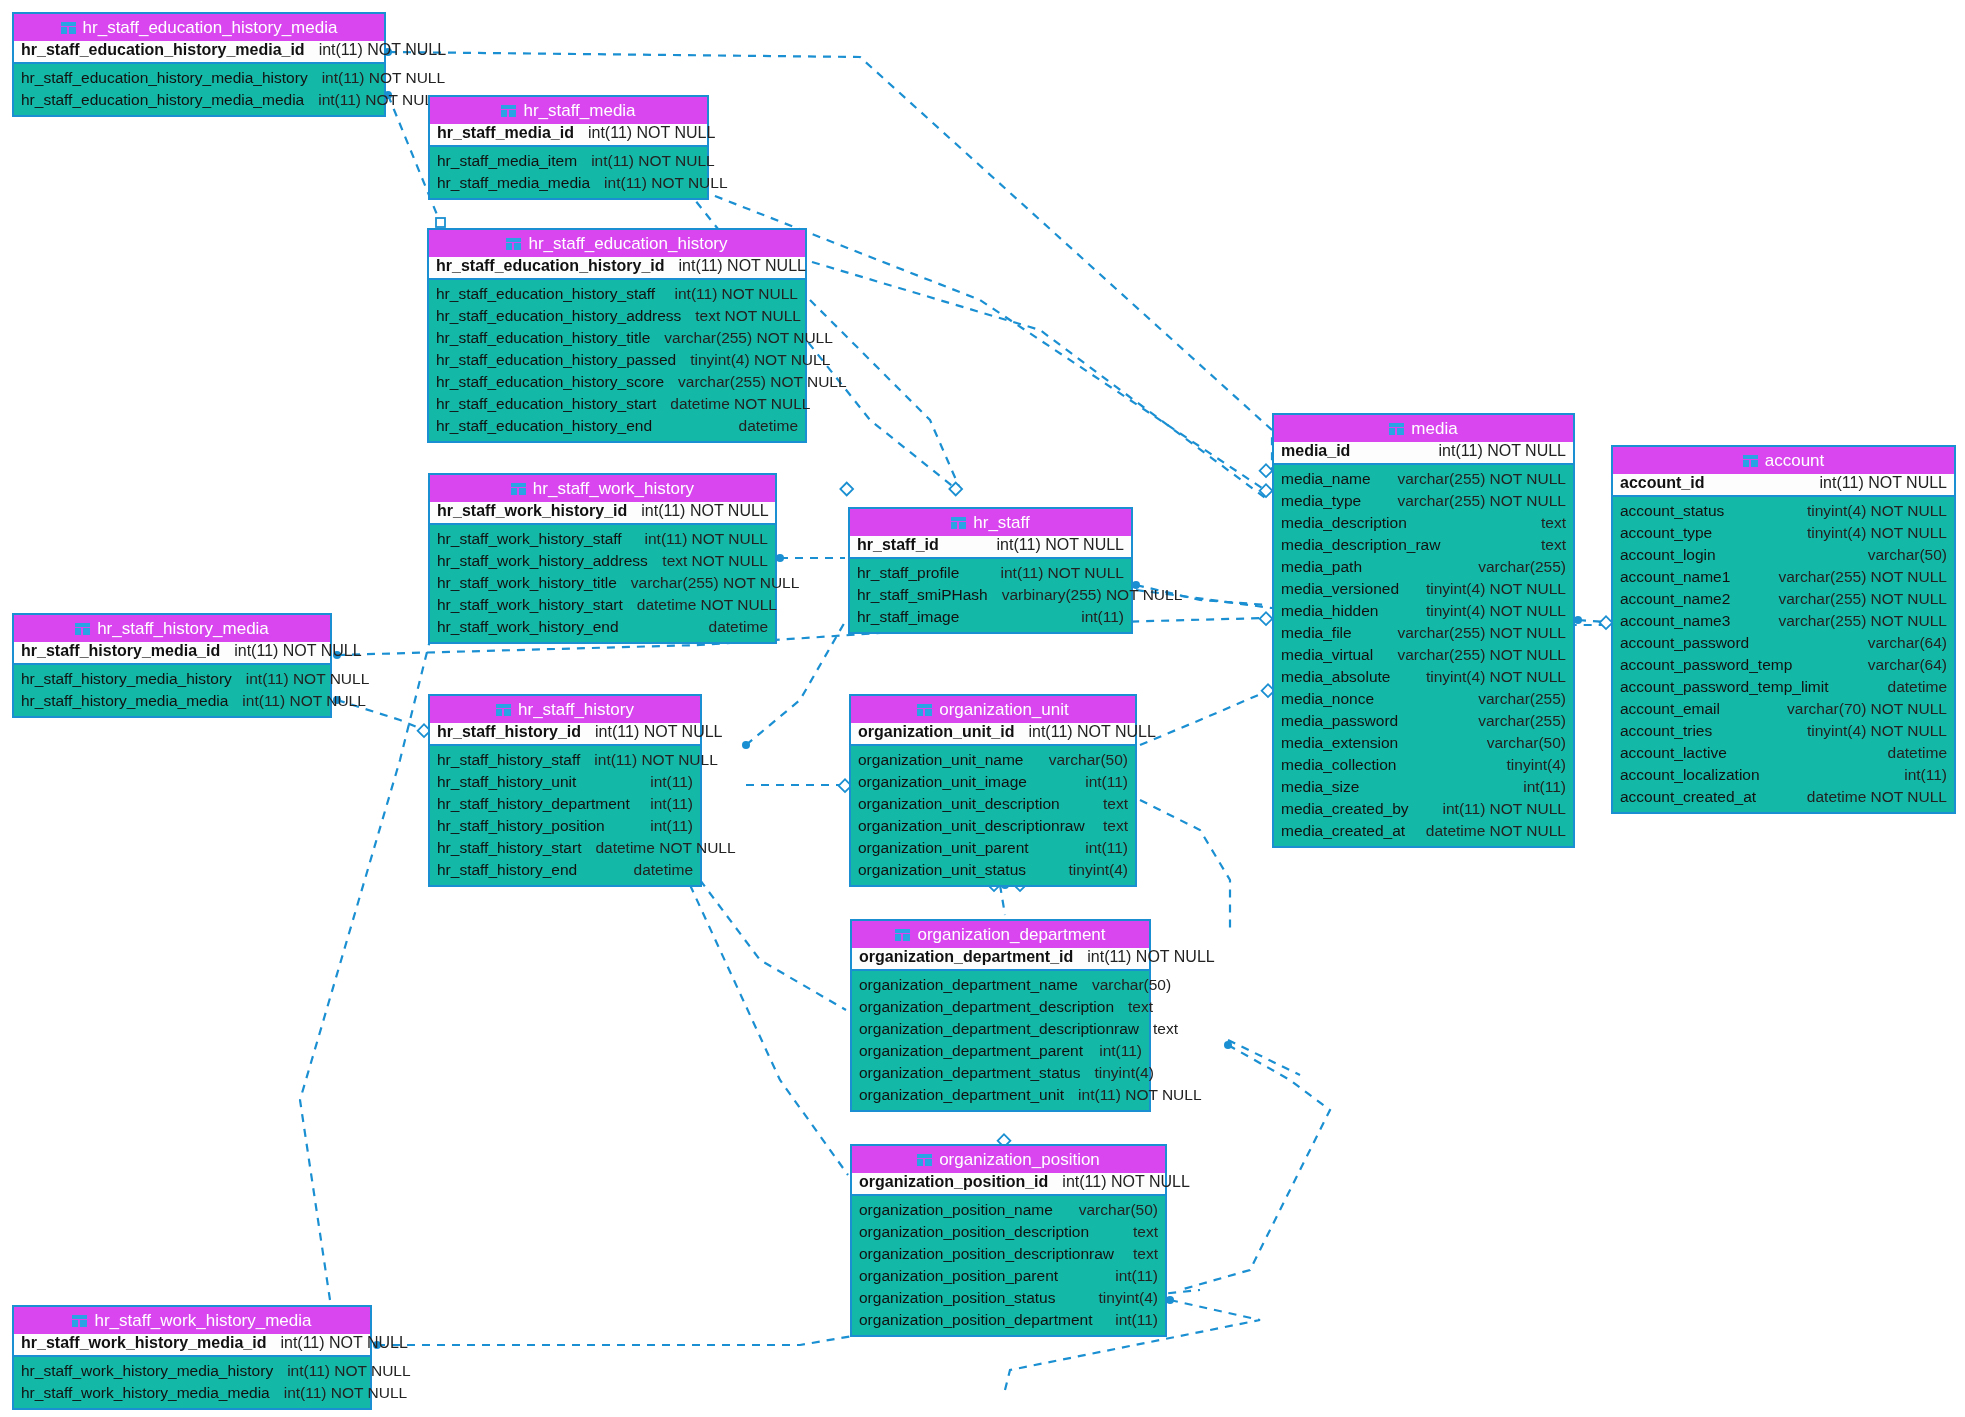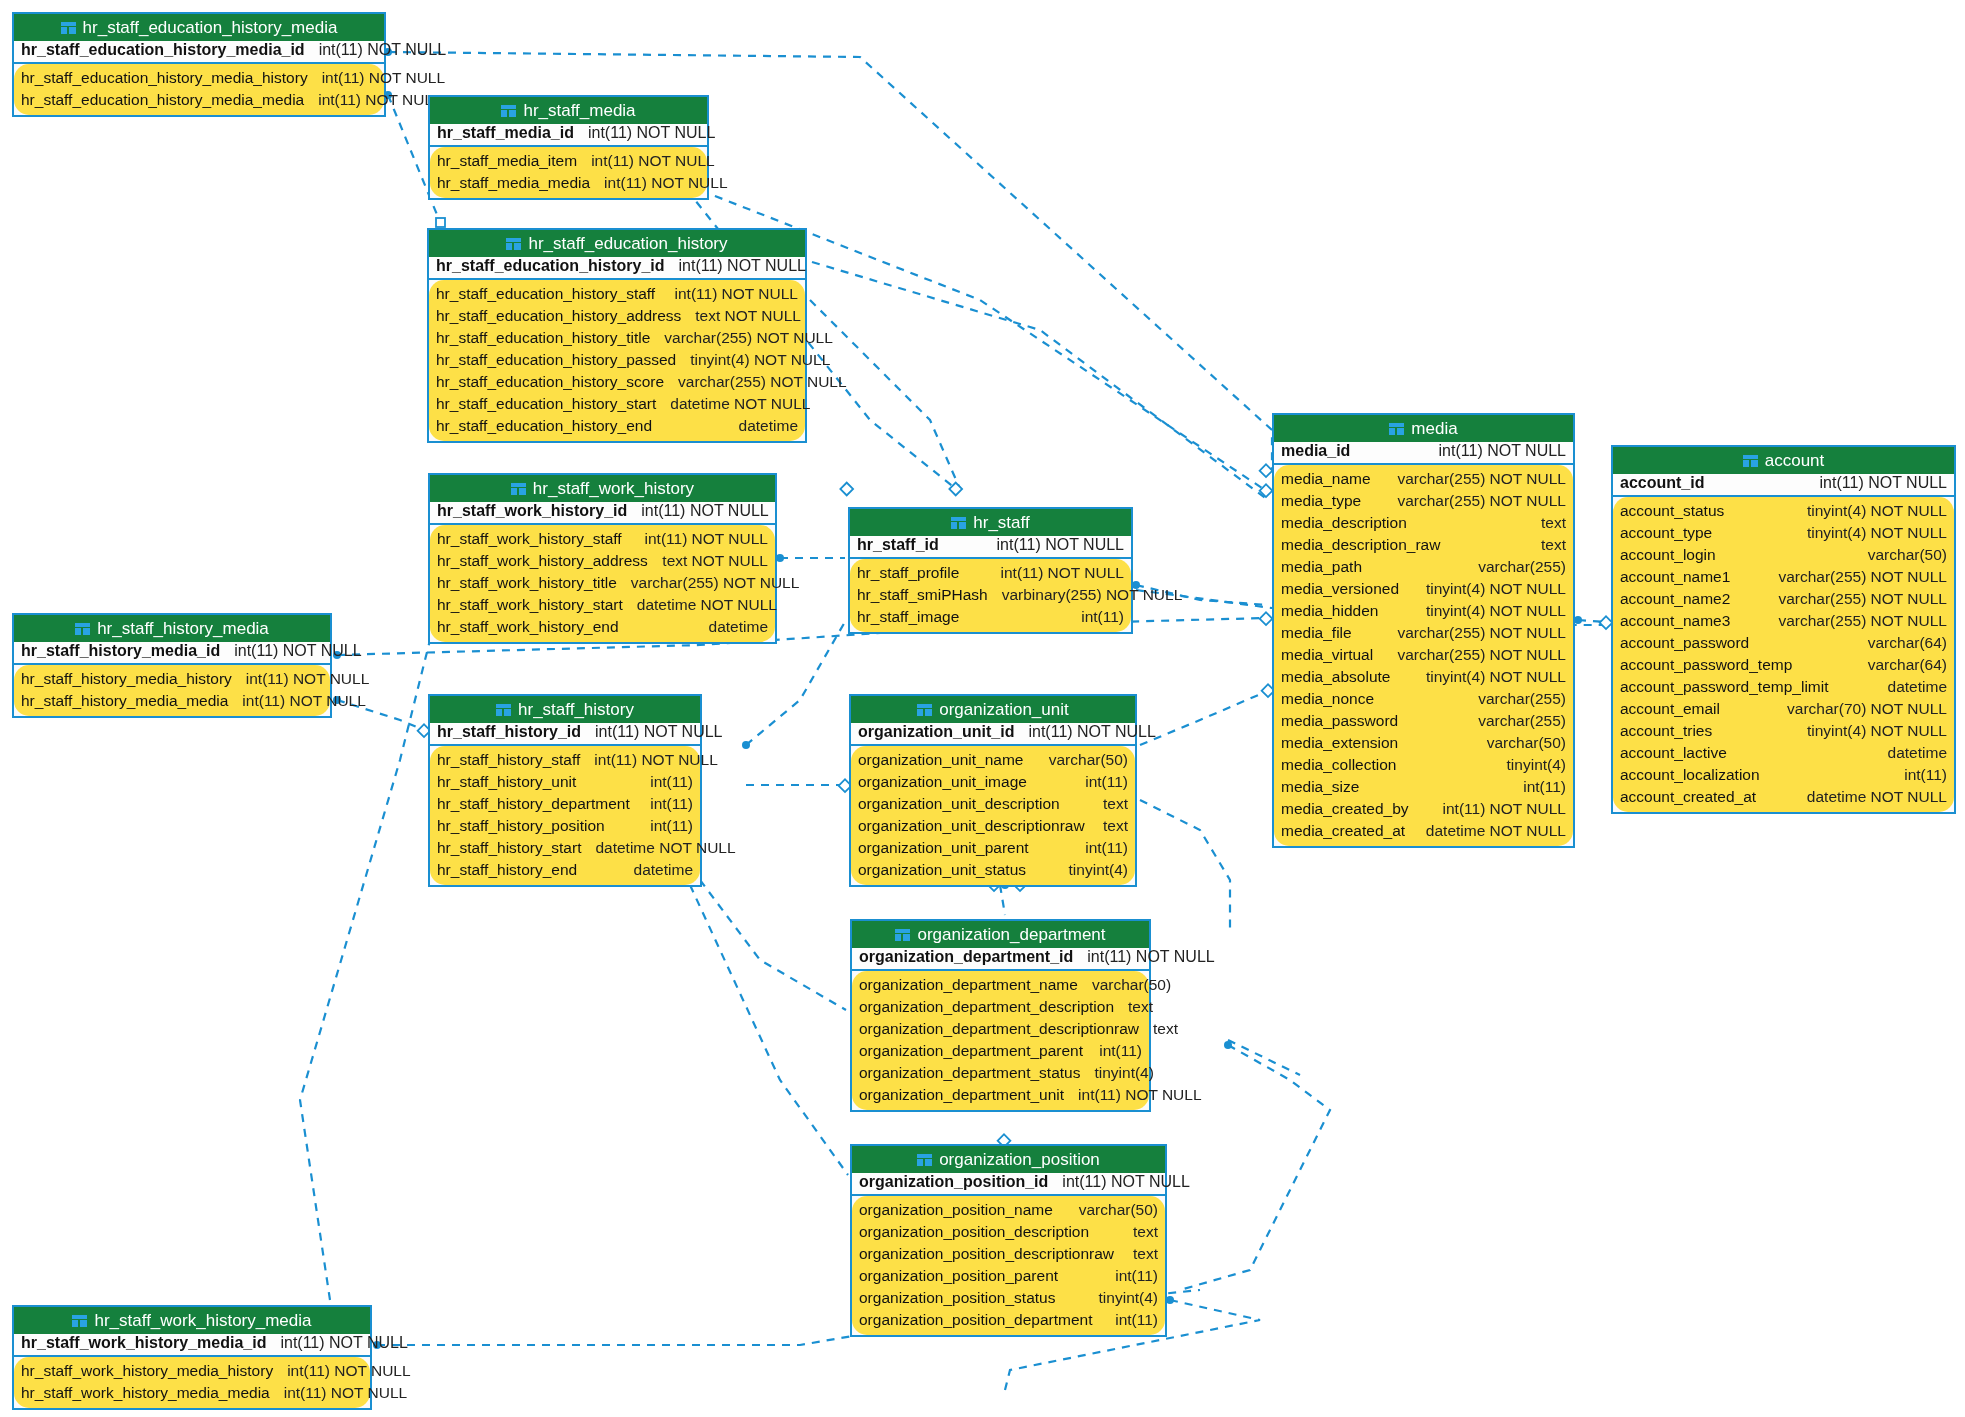--- a/index.html
+++ b/index.html
@@ -24,21 +24,21 @@
     pointer-events: none;
   }
   .entity {
     position: absolute;
     border: 2px solid #1a8fd1;
     background: #fbfbfb;
     box-sizing: border-box;
     z-index: 5;
   }
   .entity-header {
-    background: #15803d;
+    background: #d946ef;
     color: #ffffff;
     font-size: 17px;
     height: 27px;
     line-height: 27px;
     text-align: center;
     white-space: nowrap;
     display: flex;
     align-items: center;
     justify-content: center;
     gap: 7px;
@@ -67,22 +67,21 @@
     color: #111111;
     padding: 0 7px 3px 7px;
     border-bottom: 2px solid #1a8fd1;
     background: #fdfdfd;
     white-space: nowrap;
     gap: 14px;
   }
   .pk-row .coltype { font-weight: normal; color: #222222; }
   .cols {
     padding: 3px 0 4px 0;
-    background: #fde047;
-    border-radius: 15px;
+    background: #14b8a6;
   }
   .col-row {
     display: flex;
     justify-content: space-between;
     align-items: baseline;
     font-size: 15.5px;
     color: #111111;
     padding: 0px 7px;
     line-height: 22px;
     white-space: nowrap;

